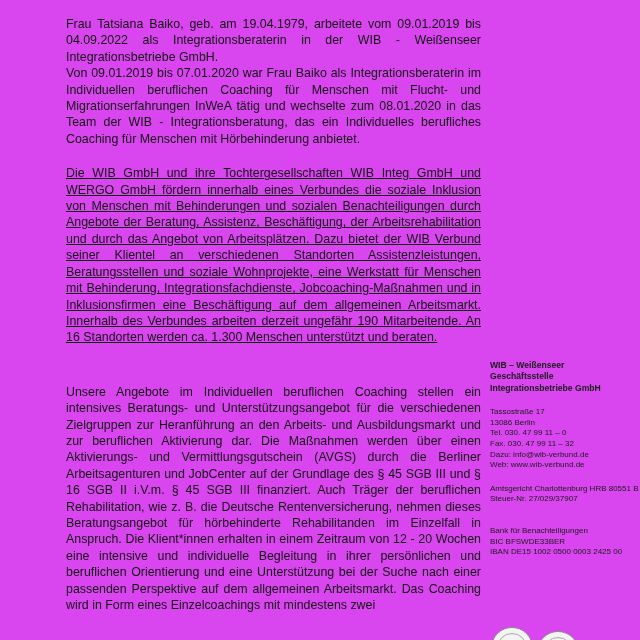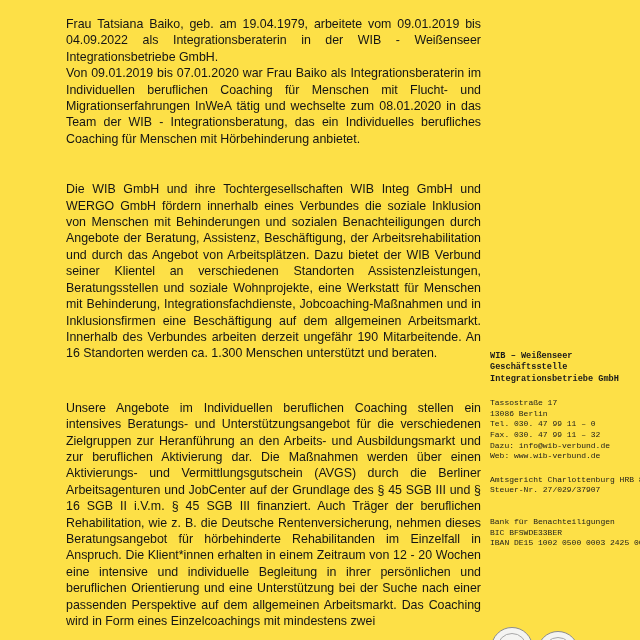--- a/index.html
+++ b/index.html
@@ -4,50 +4,50 @@
 <style>
   html, body { margin:0; padding:0; }
   body {
     width:640px; height:640px;
     background:#e9e9e7;
     font-family:"Liberation Sans", sans-serif;
   }
   .page {
     position:relative;
     width:640px; height:640px;
-    background:#fde047;
+    background:#d946ef;
     overflow:hidden;
     color:#161616;
   }
   
   .main-text {
     position:absolute;
     left:66px; top:16px;
     width:415px;
     font-size:12.4px;
     line-height:16.4px;
     text-align:justify;
     hyphens:auto;
     -webkit-hyphens:auto;
     color:#141414;
   }
   .main-text p { margin:0; }
-  .main-text p.gap-small { margin-top:34px; }
+  .main-text p.gap-small { margin-top:18px;text-decoration:underline; }
   .main-text p.gap-large { margin-top:38px; }
 
   
   .sidebar {
     position:absolute;
     left:490px; top:348px;
     width:150px;
     font-size:8px;
     line-height:10.6px;
     color:#1b1b1b;
   }
-  .sidebar .block { margin:3px 0 13px 0;font-family:Liberation Mono, monospace; }
+  .sidebar .block { margin:12px 0 13px 0; }
   .sidebar .block.gap-lg { margin-bottom:21px; }
   .sidebar .line { white-space:nowrap; }
   .sidebar .line.bold { font-weight:bold; font-size:8.6px; line-height:11.4px; }
 
   
   .seal {
     position:absolute;
     width:40px; height:40px;
     border:1.4px solid #8d8d8d;
     border-radius:50%;

